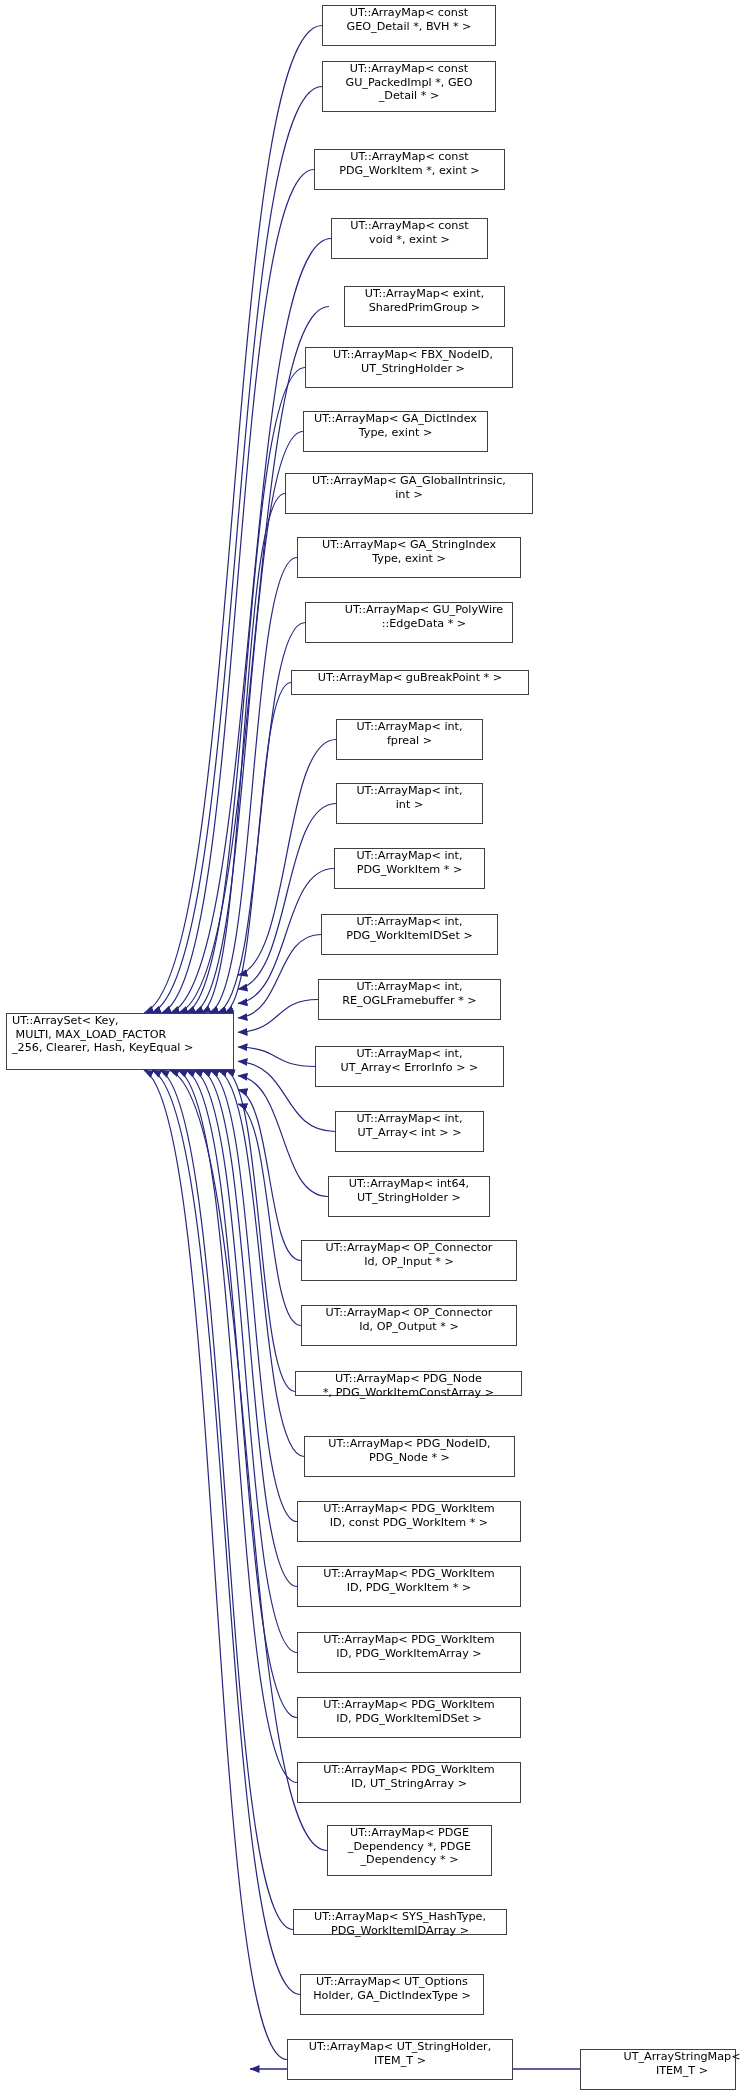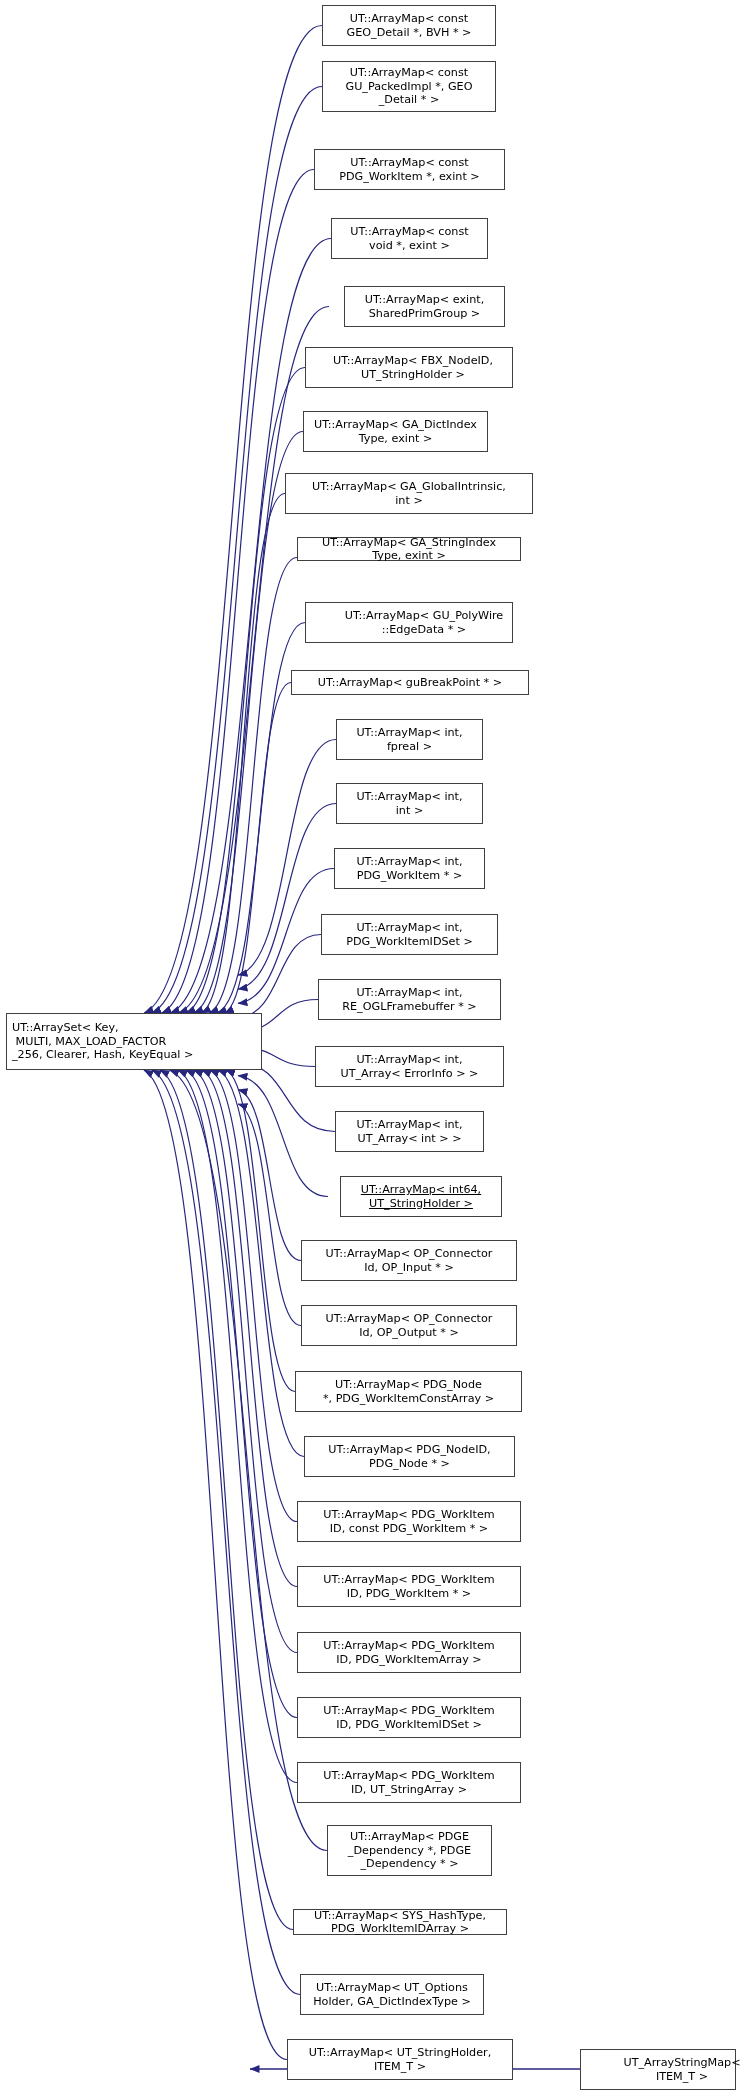--- a/index.html
+++ b/index.html
@@ -29,21 +29,21 @@
     position: absolute;
     box-sizing: border-box;
     border: 1px solid #404040;
     background: #ffffff;
     color: #000000;
     font-family: "DejaVu Sans", sans-serif;
     font-size: 11.2px;
     line-height: 13.5px;
     text-align: center;
     display: flex;
-    align-items: center;
+    align-items: flex-start;
     justify-content: center;
     white-space: pre;
     z-index: 5;
   }
   .node.root {
     text-align: left;
     justify-content: flex-start;
     padding-left: 5px;
   }
 </style>
@@ -88,21 +88,21 @@
         <path d="M297,1782.5 C231.42166666666665,1782.5 243.345,1099.64 177.76666666666665,1070" marker-end="url(#ah)"></path>
         <path d="M327,1850.5 C240.35055555555556,1850.5 256.105,1102.36 169.45555555555555,1070" marker-end="url(#ah)"></path>
         <path d="M293,1929.5 C219.74,1929.5 233.06,1105.52 159.8,1070" marker-end="url(#ah)"></path>
         <path d="M300,1994.5 C218.52055555555557,1994.5 233.335,1108.12 151.85555555555555,1070" marker-end="url(#ah)"></path>
         <path d="M287,2059.5 C208.3011111111111,2059.5 222.61,1110.72 143.9111111111111,1070" marker-end="url(#ah)"></path>
       </g>
     <g id="leaf-edge">
       <line x1="580" y1="2069" x2="250" y2="2069" stroke="#26267f" stroke-width="1.4" marker-end="url(#ah)"></line>
     </g>
   </svg>
-<div class="node root" style="left: 6px; top: 1013px; width: 256px; height: 57px;"><span>UT::ArraySet&lt; Key,
+<div class="node root" style="left: 6px; top: 1013px; width: 228px; height: 57px;"><span>UT::ArraySet&lt; Key,
  MULTI, MAX_LOAD_FACTOR
 _256, Clearer, Hash, KeyEqual &gt;</span></div>
     <div class="node" style="left: 580px; top: 2049px; width: 156px; height: 41px; padding-left: 48px;"><span>UT_ArrayStringMap&lt;
 ITEM_T &gt;</span></div>
     <div class="node" style="left: 322px; top: 5px; width: 174px; height: 41px;"><span>UT::ArrayMap&lt; const
 GEO_Detail *, BVH * &gt;</span></div>
     <div class="node" style="left: 322px; top: 61px; width: 174px; height: 51px;"><span>UT::ArrayMap&lt; const
 GU_PackedImpl *, GEO
 _Detail * &gt;</span></div>
     <div class="node" style="left: 314px; top: 149px; width: 191px; height: 41px;"><span>UT::ArrayMap&lt; const
@@ -110,46 +110,46 @@
     <div class="node" style="left: 331px; top: 218px; width: 157px; height: 41px;"><span>UT::ArrayMap&lt; const
 void *, exint &gt;</span></div>
     <div class="node" style="left: 329px; top: 286px; width: 161px; height: 41px; margin-left: 15px;"><span>UT::ArrayMap&lt; exint,
 SharedPrimGroup &gt;</span></div>
     <div class="node" style="left: 305px; top: 347px; width: 208px; height: 41px; padding-left: 8px;"><span>UT::ArrayMap&lt; FBX_NodeID,
 UT_StringHolder &gt;</span></div>
     <div class="node" style="left: 303px; top: 411px; width: 185px; height: 41px;"><span>UT::ArrayMap&lt; GA_DictIndex
 Type, exint &gt;</span></div>
     <div class="node" style="left: 285px; top: 473px; width: 248px; height: 41px;"><span>UT::ArrayMap&lt; GA_GlobalIntrinsic,
 int &gt;</span></div>
-    <div class="node" style="left: 297px; top: 537px; width: 224px; height: 24px;"><span>UT::ArrayMap&lt; GA_StringIndex
+    <div class="node" style="left: 297px; top: 537px; width: 224px; height: 41px;"><span>UT::ArrayMap&lt; GA_StringIndex
 Type, exint &gt;</span></div>
     <div class="node" style="left: 305px; top: 602px; width: 208px; height: 41px; padding-left: 30px;"><span>UT::ArrayMap&lt; GU_PolyWire
 ::EdgeData * &gt;</span></div>
     <div class="node" style="left: 291px; top: 670px; width: 238px; height: 25px;"><span>UT::ArrayMap&lt; guBreakPoint * &gt;</span></div>
     <div class="node" style="left: 336px; top: 719px; width: 147px; height: 41px;"><span>UT::ArrayMap&lt; int,
 fpreal &gt;</span></div>
     <div class="node" style="left: 336px; top: 783px; width: 147px; height: 41px;"><span>UT::ArrayMap&lt; int,
 int &gt;</span></div>
     <div class="node" style="left: 334px; top: 848px; width: 151px; height: 41px;"><span>UT::ArrayMap&lt; int,
 PDG_WorkItem * &gt;</span></div>
     <div class="node" style="left: 321px; top: 914px; width: 177px; height: 41px;"><span>UT::ArrayMap&lt; int,
 PDG_WorkItemIDSet &gt;</span></div>
     <div class="node" style="left: 318px; top: 979px; width: 183px; height: 41px;"><span>UT::ArrayMap&lt; int,
 RE_OGLFramebuffer * &gt;</span></div>
     <div class="node" style="left: 315px; top: 1046px; width: 189px; height: 41px;"><span>UT::ArrayMap&lt; int,
 UT_Array&lt; ErrorInfo &gt; &gt;</span></div>
     <div class="node" style="left: 335px; top: 1111px; width: 149px; height: 41px;"><span>UT::ArrayMap&lt; int,
 UT_Array&lt; int &gt; &gt;</span></div>
-    <div class="node" style="left: 340px; top: 1176px; width: 162px; height: 41px; text-decoration: underline;"><span>UT::ArrayMap&lt; int64,
+    <div class="node" style="left: 328px; top: 1176px; width: 162px; height: 41px;"><span>UT::ArrayMap&lt; int64,
 UT_StringHolder &gt;</span></div>
     <div class="node" style="left: 301px; top: 1240px; width: 216px; height: 41px;"><span>UT::ArrayMap&lt; OP_Connector
 Id, OP_Input * &gt;</span></div>
     <div class="node" style="left: 301px; top: 1305px; width: 216px; height: 41px;"><span>UT::ArrayMap&lt; OP_Connector
 Id, OP_Output * &gt;</span></div>
-    <div class="node" style="left: 295px; top: 1371px; width: 227px; height: 41px;"><span>UT::ArrayMap&lt; PDG_Node
+    <div class="node" style="left: 295px; top: 1371px; width: 227px; height: 25px;"><span>UT::ArrayMap&lt; PDG_Node
 *, PDG_WorkItemConstArray &gt;</span></div>
     <div class="node" style="left: 304px; top: 1436px; width: 211px; height: 41px;"><span>UT::ArrayMap&lt; PDG_NodeID,
 PDG_Node * &gt;</span></div>
     <div class="node" style="left: 297px; top: 1501px; width: 224px; height: 41px;"><span>UT::ArrayMap&lt; PDG_WorkItem
 ID, const PDG_WorkItem * &gt;</span></div>
     <div class="node" style="left: 297px; top: 1566px; width: 224px; height: 41px;"><span>UT::ArrayMap&lt; PDG_WorkItem
 ID, PDG_WorkItem * &gt;</span></div>
     <div class="node" style="left: 297px; top: 1632px; width: 224px; height: 41px;"><span>UT::ArrayMap&lt; PDG_WorkItem
 ID, PDG_WorkItemArray &gt;</span></div>
     <div class="node" style="left: 297px; top: 1697px; width: 224px; height: 41px;"><span>UT::ArrayMap&lt; PDG_WorkItem

